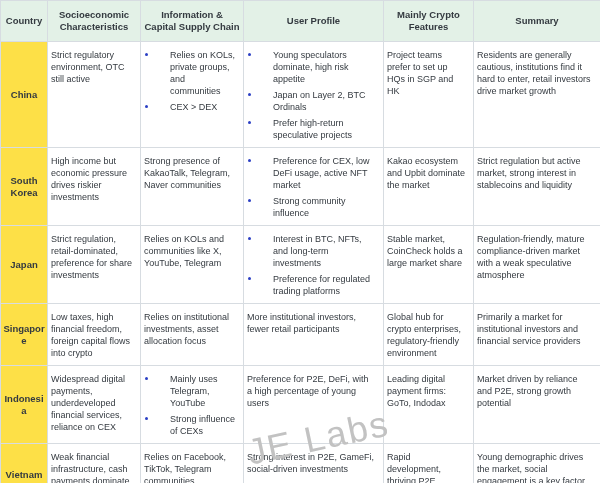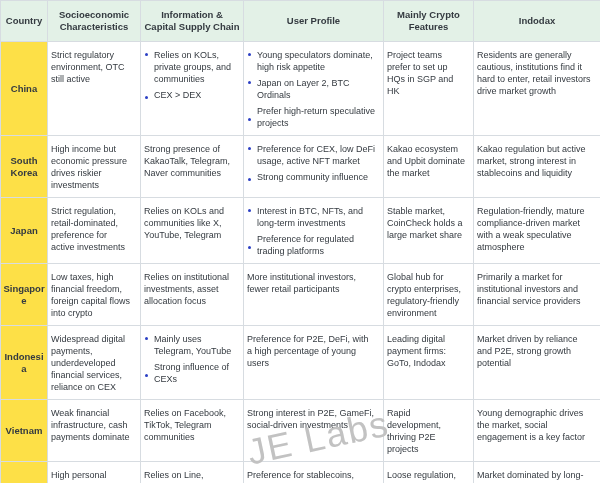--- a/index.html
+++ b/index.html
@@ -27,22 +27,22 @@
   }
   tbody tr:nth-child(1){height:77px;}
   tbody tr:nth-child(2){height:61px;}
   tbody tr:nth-child(3){height:61px;}
   tbody tr:nth-child(4){height:61px;}
   tbody tr:nth-child(5){height:68px;}
   tbody tr:nth-child(6){height:50px;}
   tbody tr:nth-child(7){height:72px;}
   .plain{margin:0;}
   ul.bullets{list-style:none;margin:0;padding:0;}
-  ul.bullets li{display:flex;margin:0 0 4px 0;}
-  ul.bullets li:last-child{margin-bottom:0;align-items:center;}
+  ul.bullets li{display:flex;margin:0 0 4px 0;gap:16px;}
+  ul.bullets li:last-child{margin-bottom:0;}
   .dot{
     flex:none;width:3px;height:3px;border-radius:50%;
     background:#2b3fc4;margin:4px 6px 0 1px;
   }
   .watermark{
     position:absolute;left:248px;top:432px;
     font-size:36px;letter-spacing:2px;color:#c2c2c2;
     transform:rotate(-12deg);transform-origin:left center;
     pointer-events:none;white-space:nowrap;
   }
@@ -59,21 +59,21 @@
       <col style="width:90px">
       <col style="width:127px">
   </colgroup>
   <thead>
     <tr>
       <th>Country</th>
       <th>Socioeconomic Characteristics</th>
       <th>Information &amp; Capital Supply Chain</th>
       <th>User Profile</th>
       <th>Mainly Crypto Features</th>
-      <th>Indodax</th>
+      <th>Summary</th>
     </tr>
   </thead>
   <tbody>
 
     <tr>
       <th class="country">China</th>
       <td>
           <div class="plain">Strict regulatory environment, OTC still active</div>
         </td>
       <td>
@@ -129,28 +129,28 @@
           <li>
               <span class="dot"></span>
               <span>Strong community influence</span>
             </li>
         </ul>
       </td>
       <td>
           <div class="plain">Kakao ecosystem and Upbit dominate the market</div>
         </td>
       <td>
-          <div class="plain">Kakao regulation but active market, strong interest in stablecoins and liquidity</div>
+          <div class="plain">Strict regulation but active market, strong interest in stablecoins and liquidity</div>
         </td>
     </tr>
 
     <tr>
       <th class="country">Japan</th>
       <td>
-          <div class="plain">Strict regulation, retail-dominated, preference for active investments</div>
+          <div class="plain">Strict regulation, retail-dominated, preference for share investments</div>
         </td>
       <td>
           <div class="plain">Relies on KOLs and communities like X, YouTube, Telegram</div>
         </td>
       <td>
         <ul class="bullets">
           <li>
               <span class="dot"></span>
               <span>Interest in BTC, NFTs, and long-term investments</span>
             </li>

